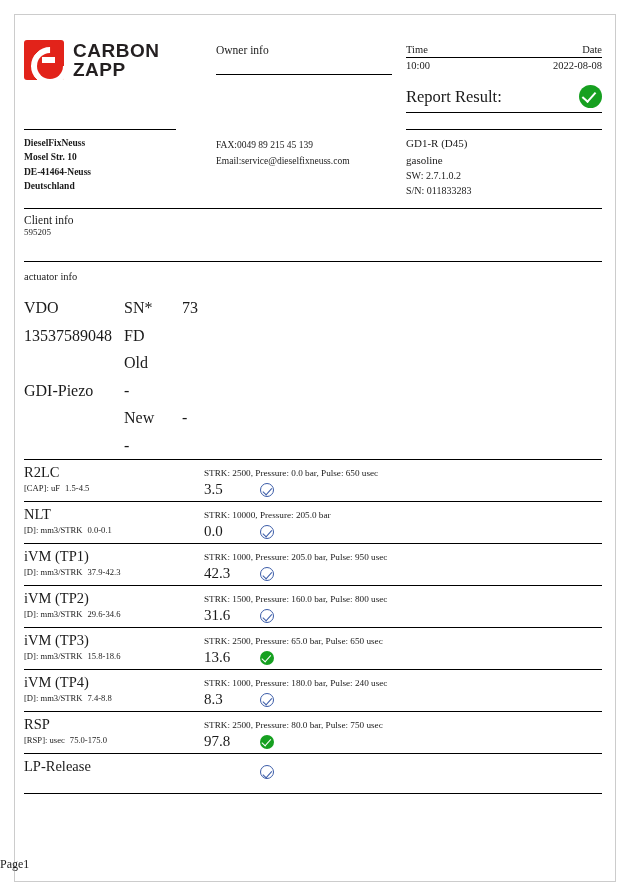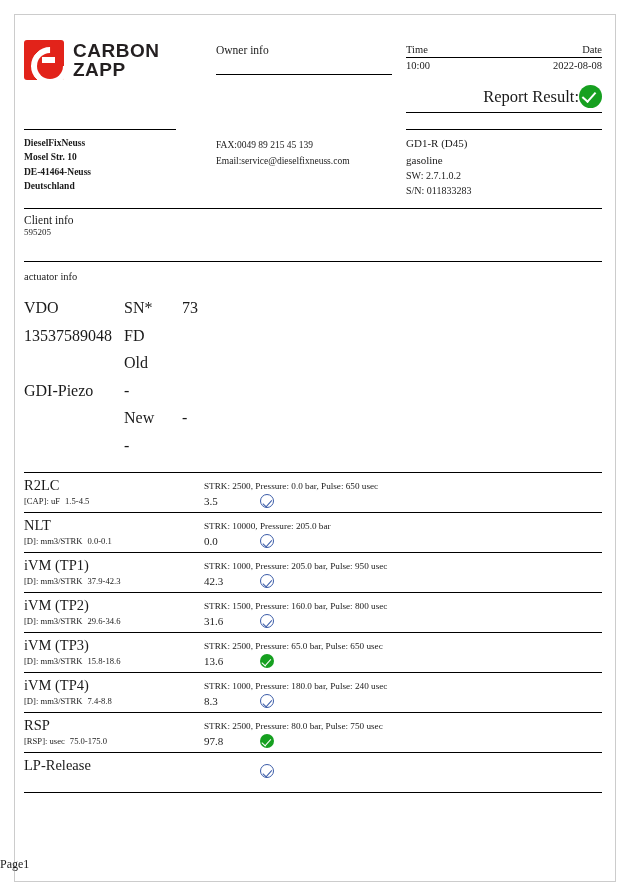--- a/index.html
+++ b/index.html
@@ -52,21 +52,21 @@
   .td-row { display: flex; font-size: 10.5px; }
   .td-row .t { flex: 1; }
   .td-row .d { text-align: right; }
   .td-line { border-bottom: 1px solid #000; margin-top: 2px; }
   .td-vals { display: flex; font-size: 10.5px; padding-top: 2px; }
   .td-vals .t { flex: 1; }
   .td-vals .d { text-align: right; }
 
   .result-row {
     display: flex; align-items: center; margin-top: 14px;
-    padding-bottom: 4px; border-bottom: 1.3px solid #000; text-align: right;
+    padding-bottom: 4px; border-bottom: 1.3px solid #000;
   }
   .result-row .rl { font-size: 16.5px; flex: 1; }
 
   .tick {
     width: 21px; height: 21px; border-radius: 50%;
     background: #16a020; position: relative; display: inline-block;
     flex: 0 0 auto;
   }
   .tick:after {
     content: ""; position: absolute; left: 6px; top: 4px;
@@ -95,31 +95,31 @@
   .sec-sub { font-size: 9px; }
 
   
   .act { font-size: 10.5px; margin-top: 9px; }
   .act-grid { display: flex; margin-top: 12px; line-height: 1.72; }
   .act-c1 { width: 100px; }
   .act-c2 { width: 58px; }
   .act-c3 { flex: 1; }
 
   
-  .tests { margin-top: 13px; border-top: 1.2px solid #000; }
+  .tests { border-top: 1.2px solid #000; }
   .trow { display: flex; border-bottom: 1.2px solid #000; padding: 3px 0 3px; min-height: 40px; }
   .t-left { width: 158px; padding-top: 1px; }
   .t-name { font-size: 14.5px; line-height: 1.15; }
   .t-unit { font-size: 8.6px; display: flex; gap: 5px; margin-top: 2px; }
   .t-unit .u { }
   .t-unit .r { }
   .t-right { flex: 1; padding-left: 22px; padding-top: 5px; }
   .t-cond { font-size: 9.2px; }
   .t-valrow { display: flex; align-items: center; margin-top: 3px; }
-  .t-val { font-size: 11px; width: 56px; }
+  .t-val { font-size: 15px; width: 56px; }
 
   .footer {
     position: absolute; left: 0; right: 0; bottom: 24px;
     text-align: left; font-size: 12px;
   }
   .border-box {
     position: absolute; left: 14px; top: 14px;
     width: 602px; height: 868px; border: 1px solid #cccccc;
     pointer-events: none;
   }

